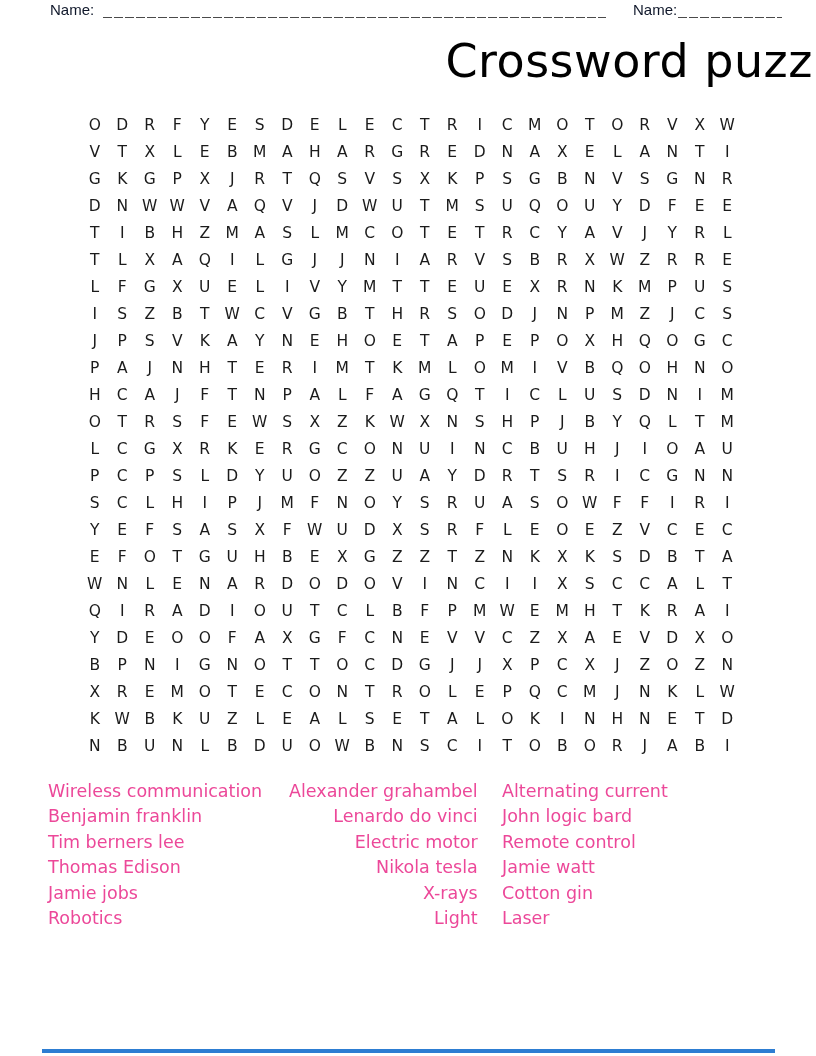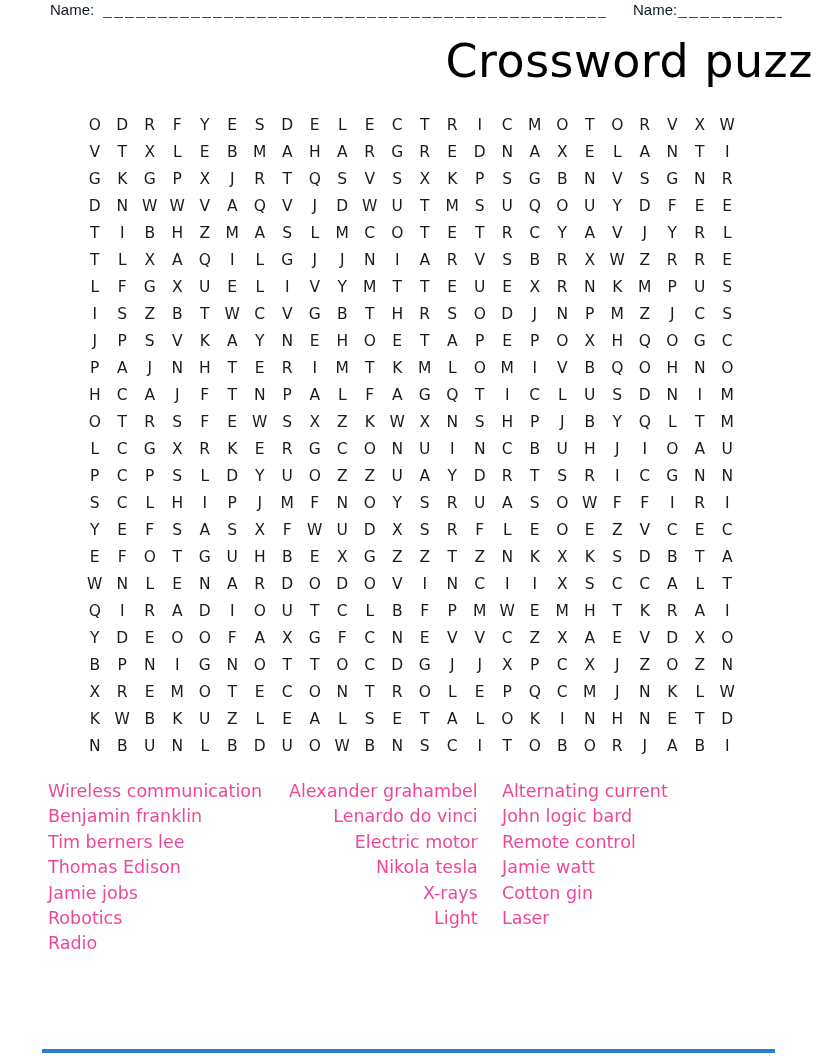--- a/index.html
+++ b/index.html
@@ -738,21 +738,20 @@
       </div>
     </div>
 
   <div id="word-list-1" class="word-list">
       <div class="word-item">Wireless communication</div>
       <div class="word-item">Benjamin franklin</div>
       <div class="word-item">Tim berners lee</div>
       <div class="word-item">Thomas Edison</div>
       <div class="word-item">Jamie jobs</div>
       <div class="word-item">Robotics</div>
-      <div class="word-item">Radio</div>
     </div>
   <div id="word-list-2" class="word-list">
       <div class="word-item">Alexander grahambel</div>
       <div class="word-item">Lenardo do vinci</div>
       <div class="word-item">Electric motor</div>
       <div class="word-item">Nikola tesla</div>
       <div class="word-item">X-rays</div>
       <div class="word-item">Light</div>
     </div>
   <div id="word-list-3" class="word-list">

